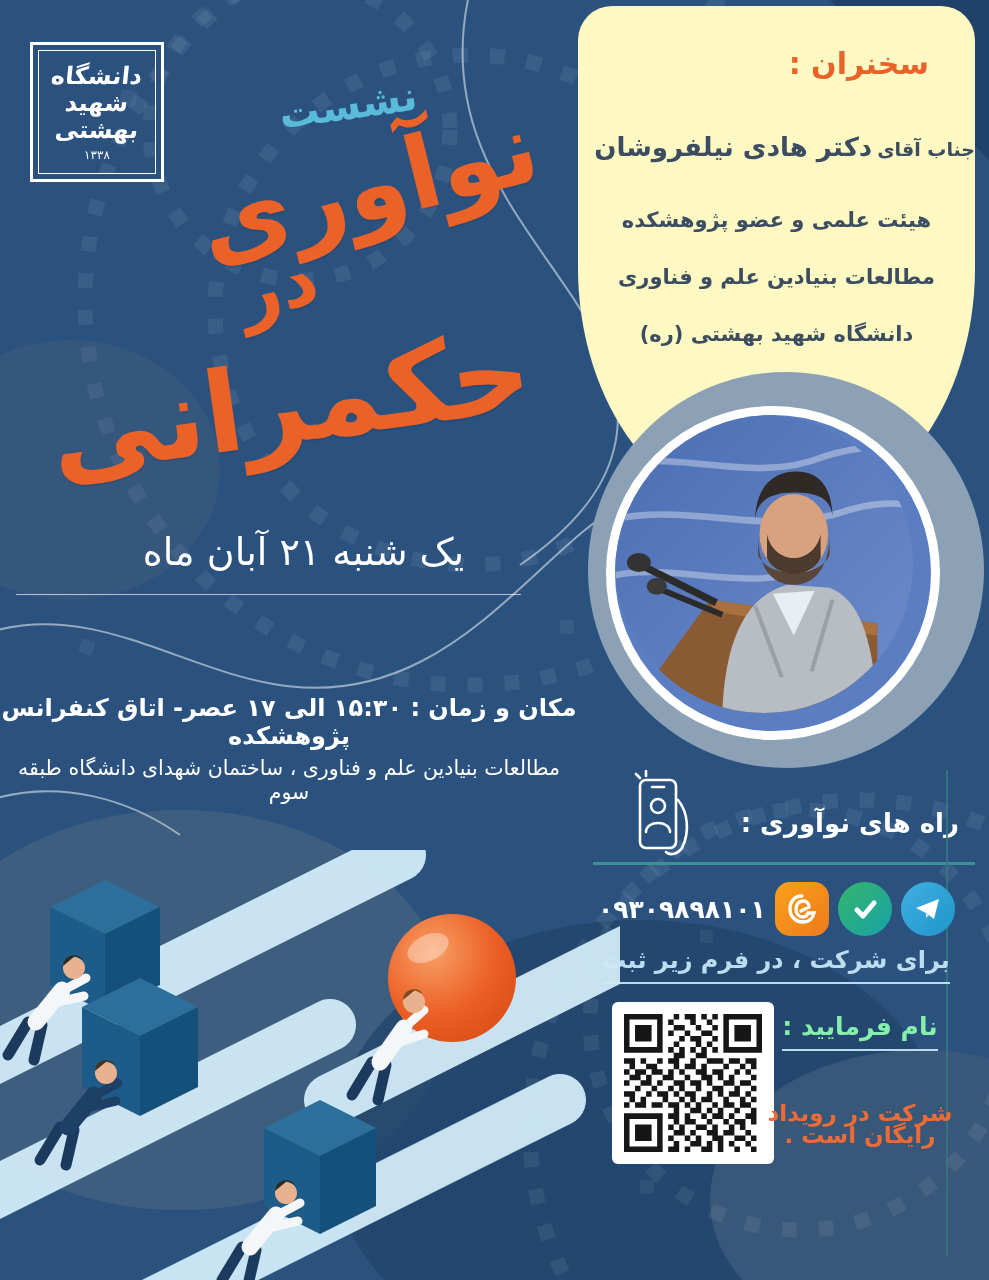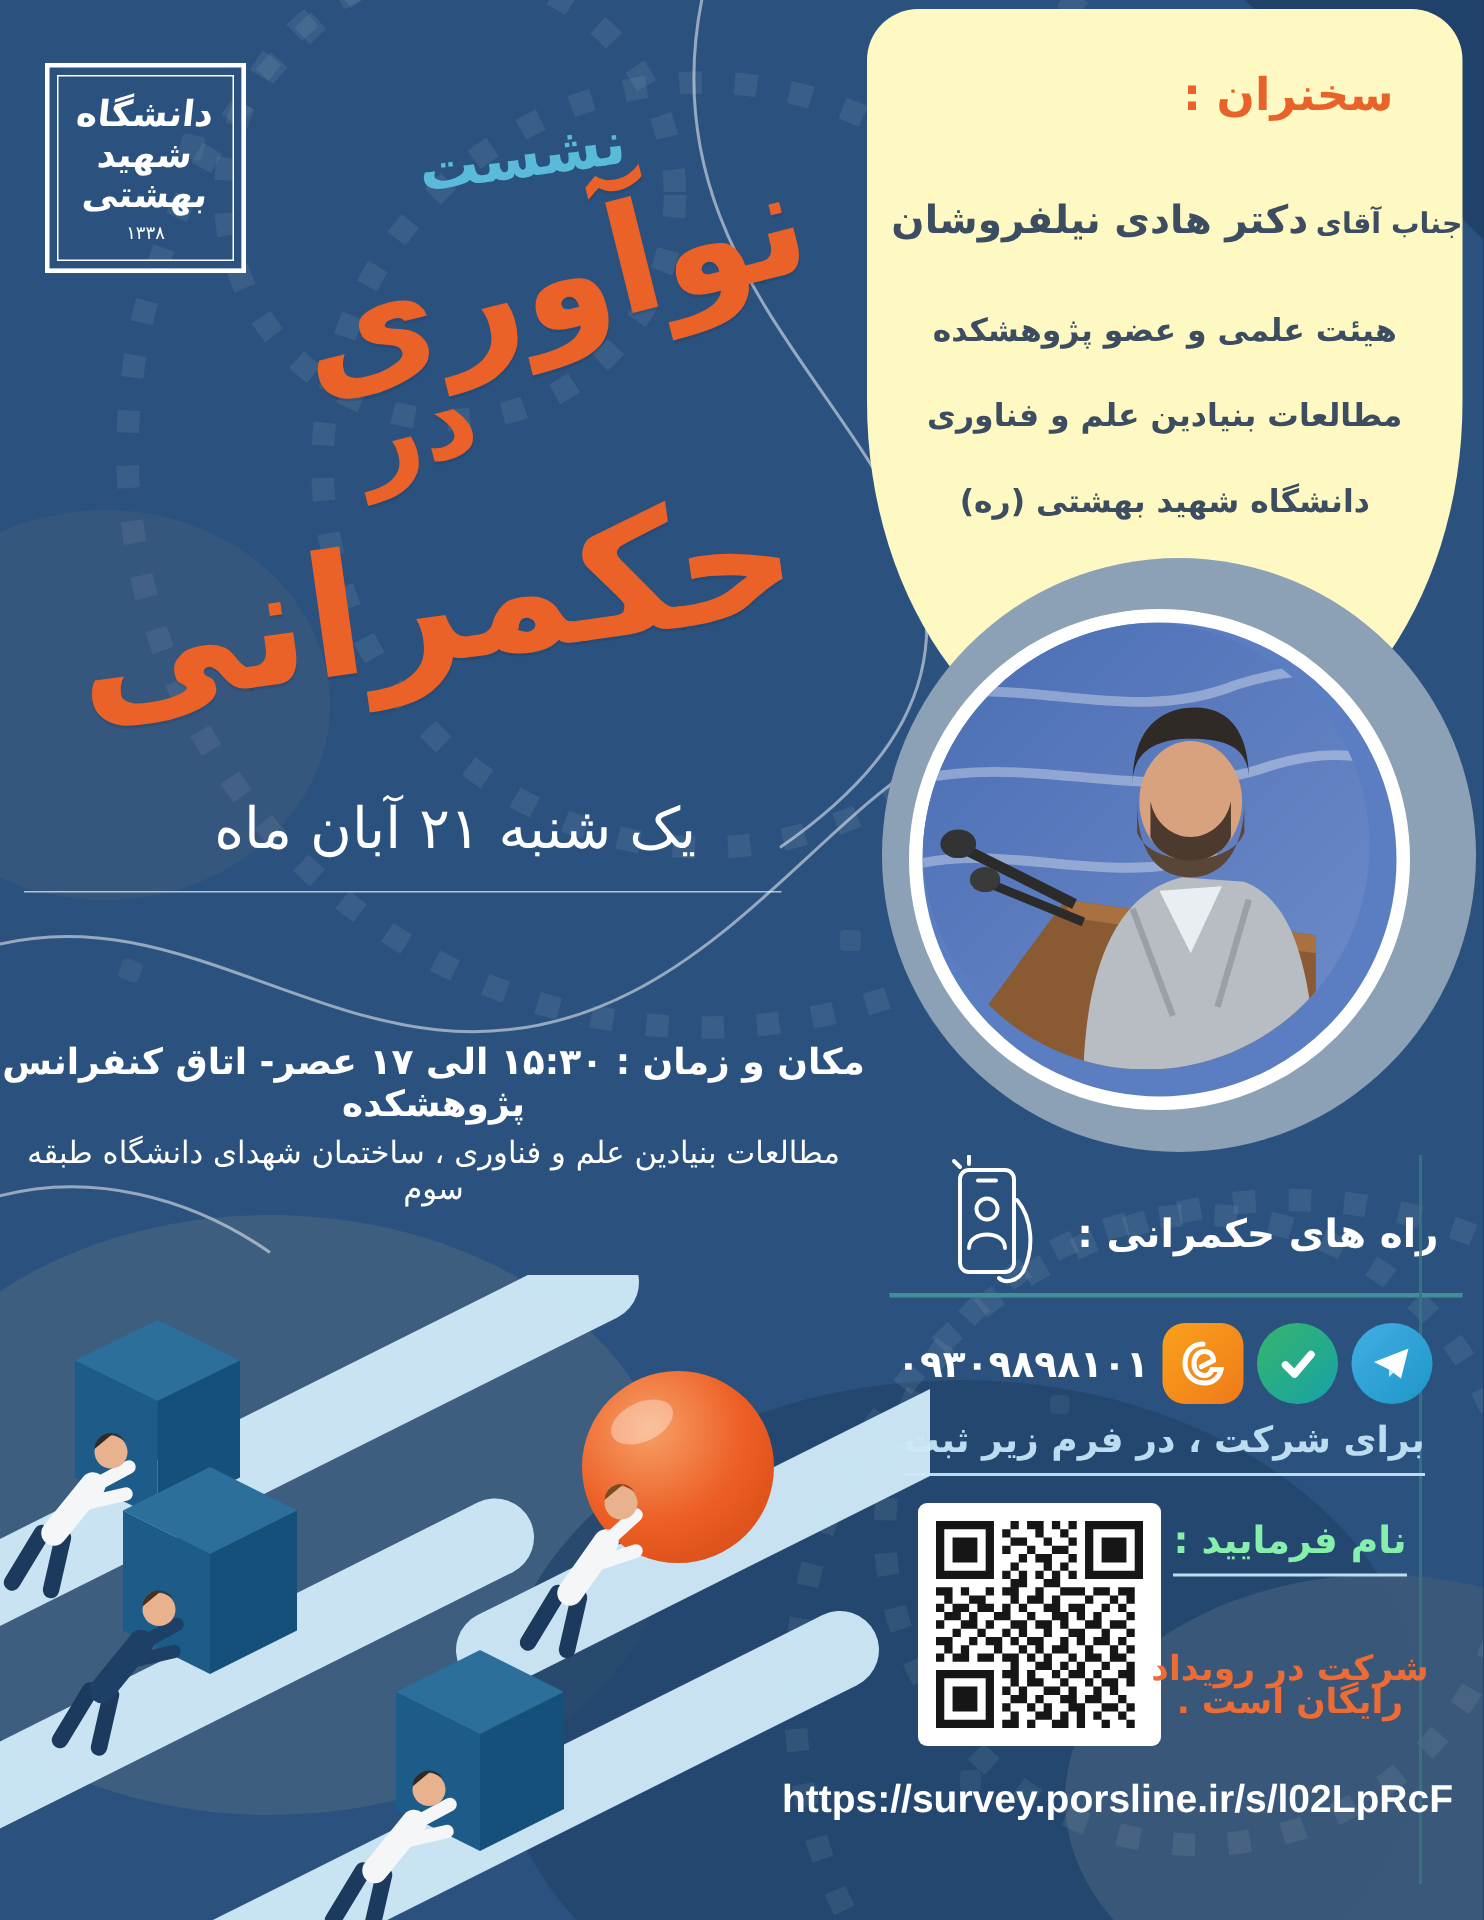--- a/index.html
+++ b/index.html
@@ -197,21 +197,21 @@
       <g fill="none" stroke="#fff" stroke-width="2.6" stroke-linecap="round">
         <rect x="12" y="10" width="36" height="68" rx="6"></rect>
         <line x1="24" y1="17" x2="36" y2="17"></line>
         <circle cx="30" cy="36" r="7"></circle>
         <path d="M18,62 C18,50 42,50 42,62"></path>
         <path d="M50,30 C60,42 62,62 54,78 C50,84 42,86 38,82"></path>
         <line x1="8" y1="4" x2="12" y2="8"></line>
           <line x1="18" y1="1" x2="18" y2="6"></line>
       </g>
     </svg>
-    <div class="contact-heading">راه های حکمرانی :</div>
+    <div class="contact-heading">راه های نوآوری :</div>
   </div>
   <div class="abs teal-rule"></div>
   <div class="abs teal-vert"></div>
 
   <div class="abs phone-row">
     <div class="phone-num">۰۹۳۰۹۸۹۸۱۰۱</div>
     <div class="app app-eitaa">
       <svg width="36" height="36" viewBox="0 0 36 36">
         <path d="M18,5 C10,5 6,11 6,18 C6,26 12,31 19,31 C25,31 29,27 30,22 L24,22 C23,25 21,26 19,26 C15,26 12,23 12,18 C12,13 15,10 19,10 C23,10 25,13 25,16 L17,20" fill="none" stroke="#fff" stroke-width="3.4" stroke-linecap="round"></path>
       </svg>
@@ -243,21 +243,20 @@
       </g>
     </svg>
   </div>
 
   <div class="abs name-label">
     <span>نام فرمایید :</span>
   </div>
   <div class="abs free1">شرکت در رویداد</div>
   <div class="abs free2">رایگان است .</div>
 
-  <div class="abs url">https://survey.porsline.ir/s/l02LpRcF</div>
 
   <svg class="abs" style="left:0;top:850px" width="620" height="430" viewBox="0 0 620 430">
     <defs>
       <radialGradient id="sph" cx="0.35" cy="0.3" r="0.9">
         <stop offset="0" stop-color="#F7A067"></stop>
           <stop offset="0.55" stop-color="#EC5E24"></stop>
           <stop offset="1" stop-color="#D44A15"></stop>
       </radialGradient>
     </defs>
 

